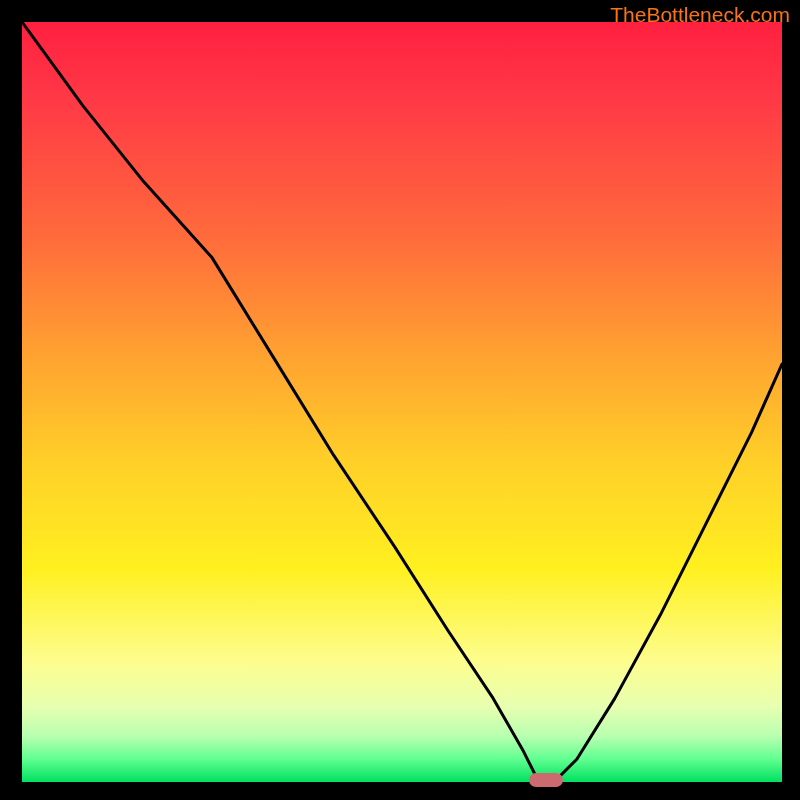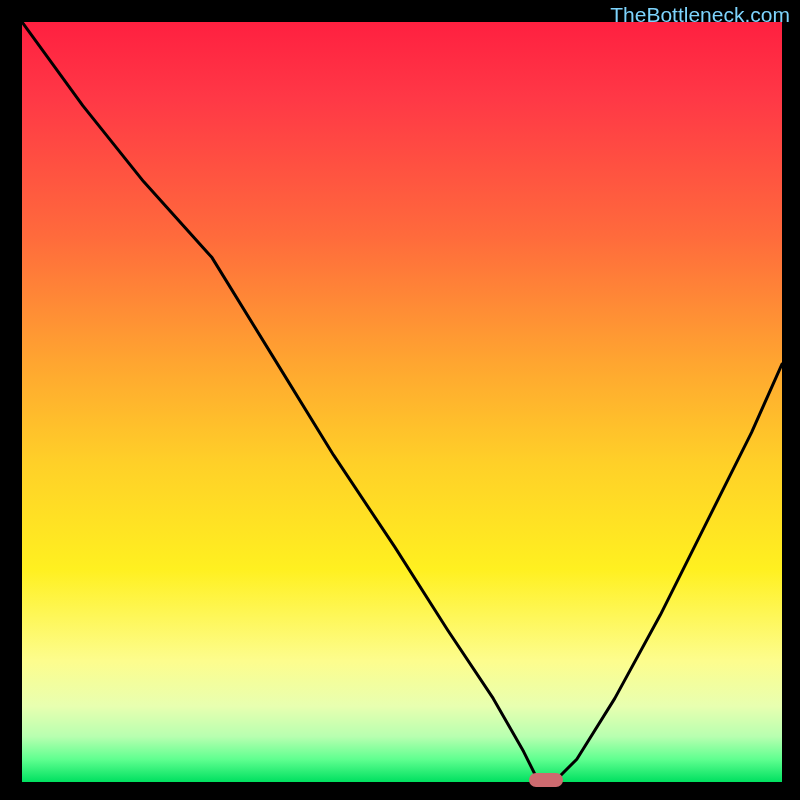--- a/index.html
+++ b/index.html
@@ -46,21 +46,21 @@
     width: 760px;
     height: 760px;
   }
   .watermark {
     position: absolute;
     top: 3px;
     right: 10px;
     font-family: Arial, Helvetica, sans-serif;
     font-size: 21px;
     font-weight: 500;
-    color: #7dd3fc;
+    color: #f97316;
     letter-spacing: 0;
   }
   .marker {
     position: absolute;
     width: 34px;
     height: 14px;
     border-radius: 7px;
     background: #cd6a6f;
   }
 </style>

